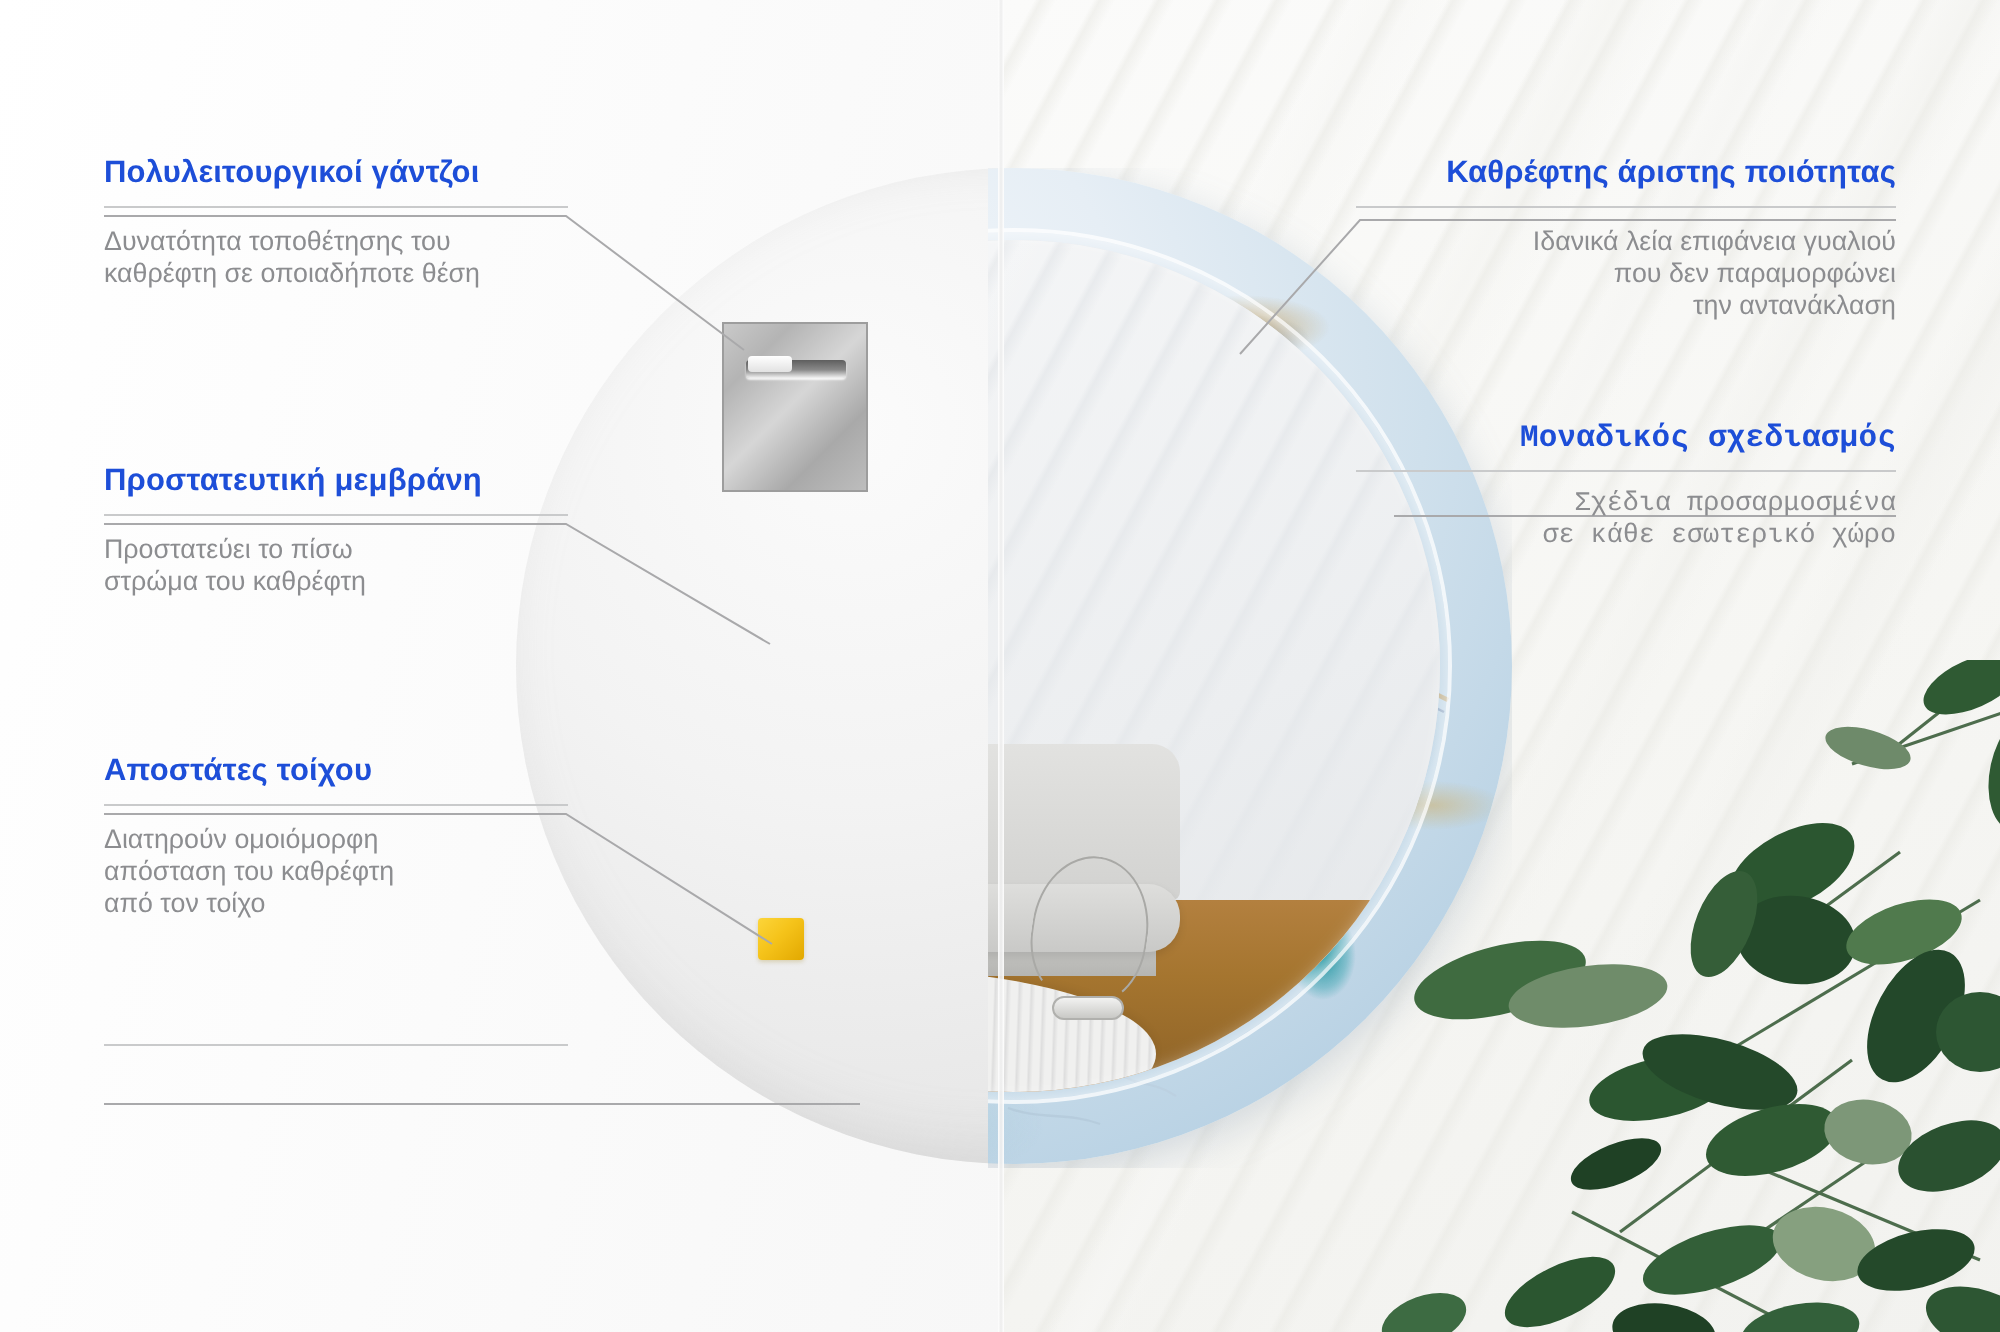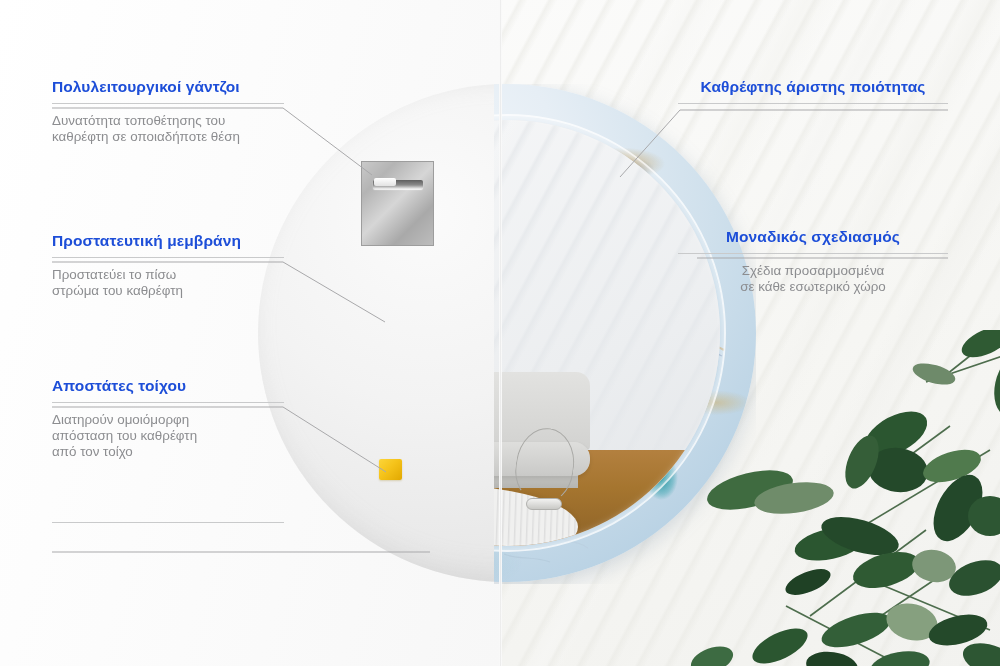--- a/index.html
+++ b/index.html
@@ -228,21 +228,21 @@
     margin-bottom: 7px;
   }
   .callout p {
     font-size: 13.4px;
     line-height: 16px;
     color: #8c8d90;
     font-weight: 400;
     white-space: pre-line;
   }
   .cl-left { text-align: left; }
-  .cl-right { text-align: center; }
+  .cl-right { text-align: right; }
   .ul {
     height: 1px;
     background: #c9cacb;
     margin-bottom: 9px;
   }
   svg.leaders { position:absolute; left:0; top:0; width:1000px; height:666px; z-index:15; pointer-events:none; }
 </style>
 </head>
 <body>
 
@@ -364,22 +364,25 @@
 από τον τοίχο</p>
   </div>
 
   <div class="callout cl-left" style="left:52px; top:522px; width:232px;">
     <div class="ul"></div>
   </div>
 
   <div class="callout cl-right" style="left:678px; top:78px; width:270px;">
     <h3>Καθρέφτης άριστης ποιότητας</h3>
     <div class="ul"></div>
-  </div>
-
-  <div class="callout cl-right" style="left:678px; top:228px; width:270px;">
+    <p>Ιδανικά λεία επιφάνεια γυαλιού
+που δεν παραμορφώνει
+την αντανάκλαση</p>
+  </div>
+
+  <div class="callout cl-right" style="left:678px; top:210px; width:270px;font-family:Liberation Mono, monospace;">
     <h3>Μοναδικός σχεδιασμός</h3>
     <div class="ul"></div>
     <p>Σχέδια προσαρμοσμένα
 σε κάθε εσωτερικό χώρο</p>
   </div>
 
 </div>
 
 </body></html>

